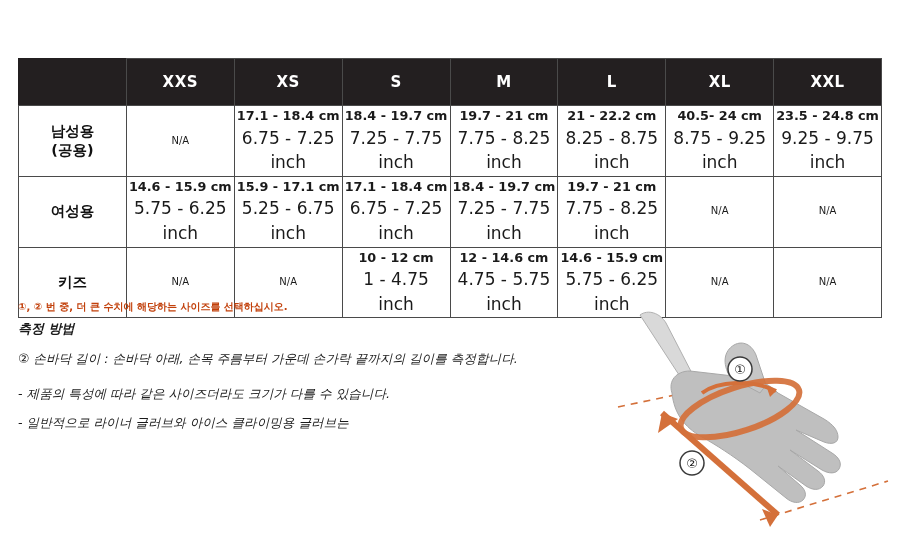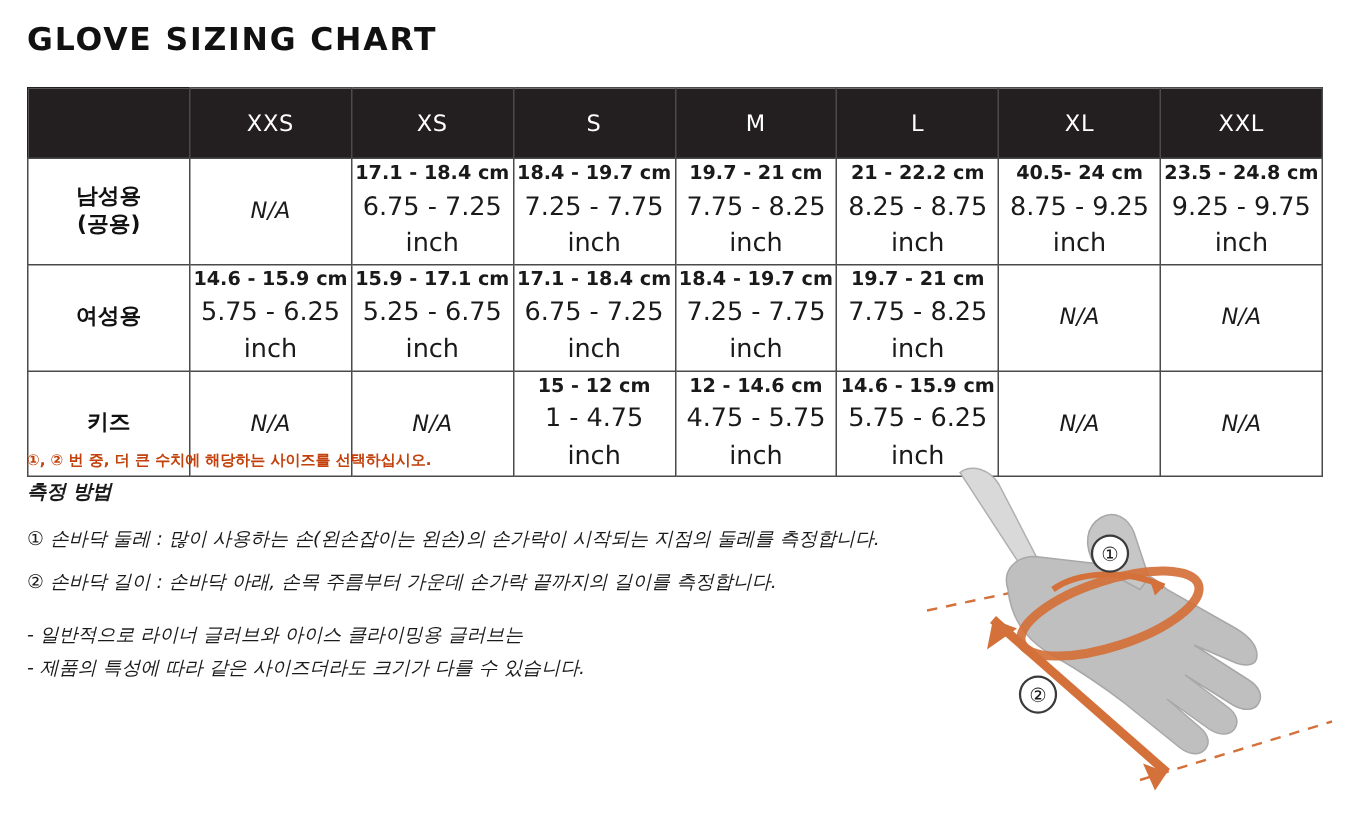--- a/index.html
+++ b/index.html
@@ -40,21 +40,21 @@
   table.sizing th, table.sizing td {
     border: 1px solid #4a4a4a;
     text-align: center;
     vertical-align: middle;
   }
   table.sizing thead th {
     background: #231f20;
     color: #ffffff;
     height: 44px;
     font-size: 15px;
-    font-weight: normal;
+    font-weight: bold;
     letter-spacing: 0.5px;
   }
   table.sizing thead th.corner {
     background: #231f20;
     border-left: 1px solid #231f20;
     border-top: 1px solid #231f20;
   }
   table.sizing tbody tr {
     height: 36px;
   }
@@ -74,23 +74,22 @@
     font-weight: bold;
     font-size: 12.8px;
     display: block;
   }
   td.cell .inch {
     font-weight: normal;
     font-size: 17px;
     display: block;
   }
   td.cell.na {
-    font-size: 15px;
+    font-size: 10px;
     font-weight: normal;
-    font-style: italic;
   }
   .notice {
     position: absolute;
     left: 18px;
     top: 300px;
     font-size: 10px;
     font-weight: bold;
     color: #c2410c;
   }
   .notes {
@@ -126,21 +125,20 @@
     top: 285px;
     width: 285px;
     height: 255px;
   }
 </style>
 </head>
 <body>
 
 <div class="page">
 
-  <div class="title">GLOVE SIZING CHART</div>
 
   <table class="sizing">
     <thead>
       <tr>
         <th class="corner"></th>
         <th>XXS</th>
         <th>XS</th>
         <th>S</th>
         <th>M</th>
         <th>L</th>
@@ -213,21 +211,21 @@
       </tr>
       <tr>
         <td class="rowlabel">키즈</td>
         <td class="cell na">
           <span class="na-text">N/A</span>
         </td>
         <td class="cell na">
           <span class="na-text">N/A</span>
         </td>
         <td class="cell">
-          <span class="cm">15 - 12 cm</span>
+          <span class="cm">10 - 12 cm</span>
           <span class="inch">1 - 4.75 inch</span>
         </td>
         <td class="cell">
           <span class="cm">12 - 14.6 cm</span>
           <span class="inch">4.75 - 5.75 inch</span>
         </td>
         <td class="cell">
           <span class="cm">14.6 - 15.9 cm</span>
           <span class="inch">5.75 - 6.25 inch</span>
         </td>
@@ -238,25 +236,24 @@
           <span class="na-text">N/A</span>
         </td>
       </tr>
     </tbody>
   </table>
 
   <div class="notice">①, ② 번 중, 더 큰 수치에 해당하는 사이즈를 선택하십시오.</div>
 
   <div class="notes">
     <div class="heading">측정 방법</div>
-    <div class="line">① 손바닥 둘레 : 많이 사용하는 손(왼손잡이는 왼손)의 손가락이 시작되는 지점의 둘레를 측정합니다.</div>
     <div class="line">② 손바닥 길이 : 손바닥 아래, 손목 주름부터 가운데 손가락 끝까지의 길이를 측정합니다.</div>
     <div class="gap"></div>
+    <div class="line">- 제품의 특성에 따라 같은 사이즈더라도 크기가 다를 수 있습니다.</div>
     <div class="line tight">- 일반적으로 라이너 글러브와 아이스 클라이밍용 글러브는</div>
-    <div class="line">- 제품의 특성에 따라 같은 사이즈더라도 크기가 다를 수 있습니다.</div>
   </div>
 
   <div class="hand-figure">
     <svg width="285" height="255" viewBox="0 0 285 255">
 
       <g stroke="#d4703a" stroke-width="1.6" stroke-dasharray="7,6" fill="none">
         <line x1="8" y1="122" x2="150" y2="92"></line>
         <line x1="150" y1="235" x2="278" y2="196"></line>
       </g>
 

